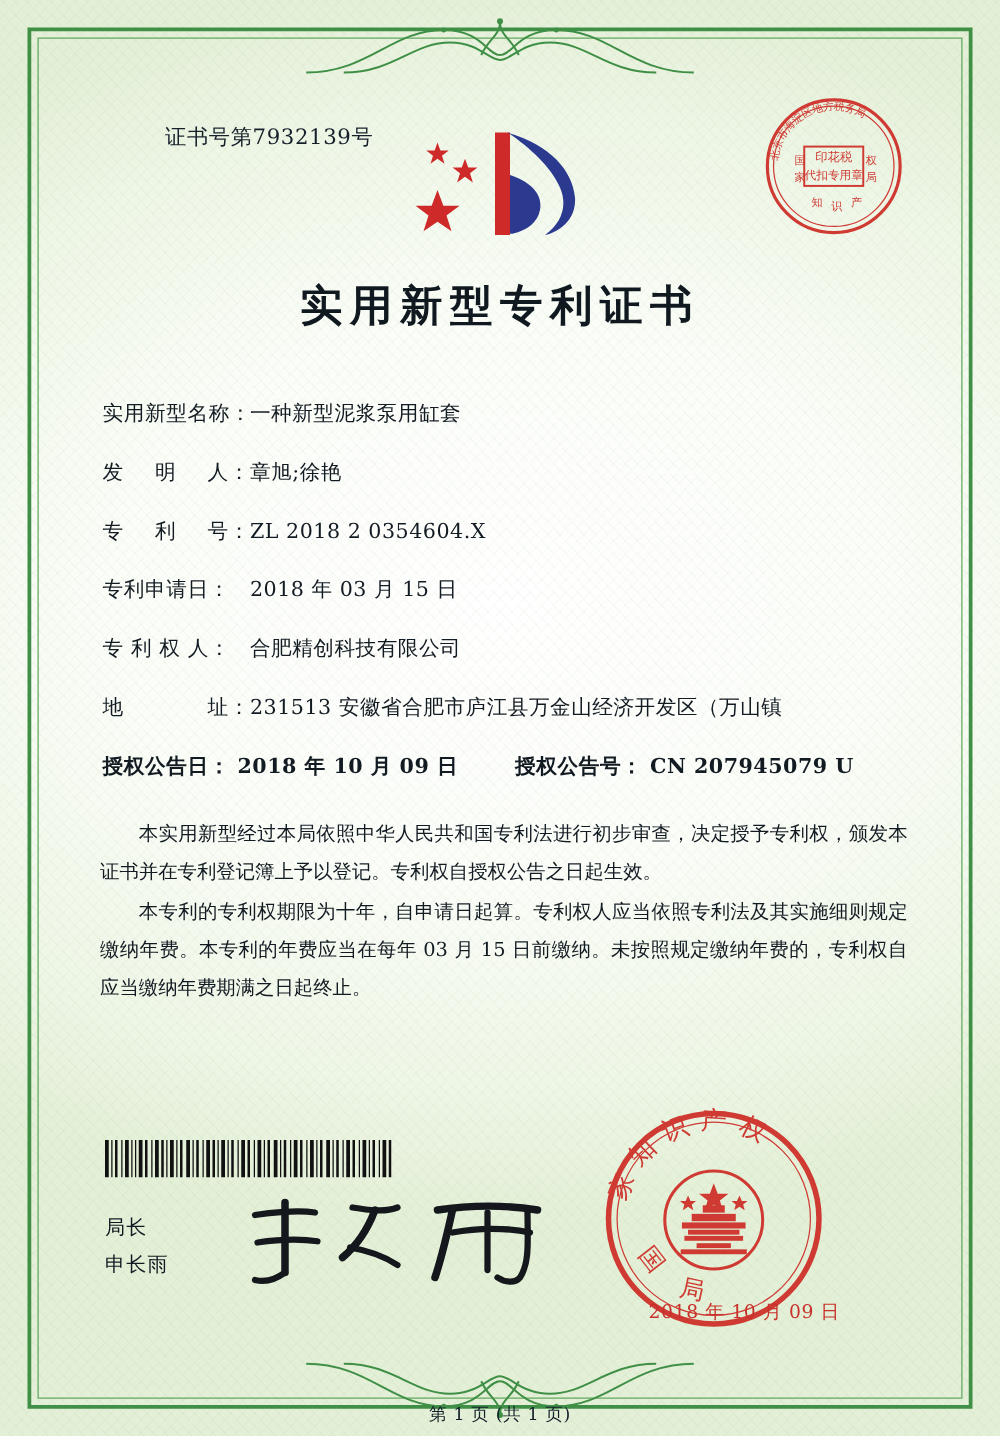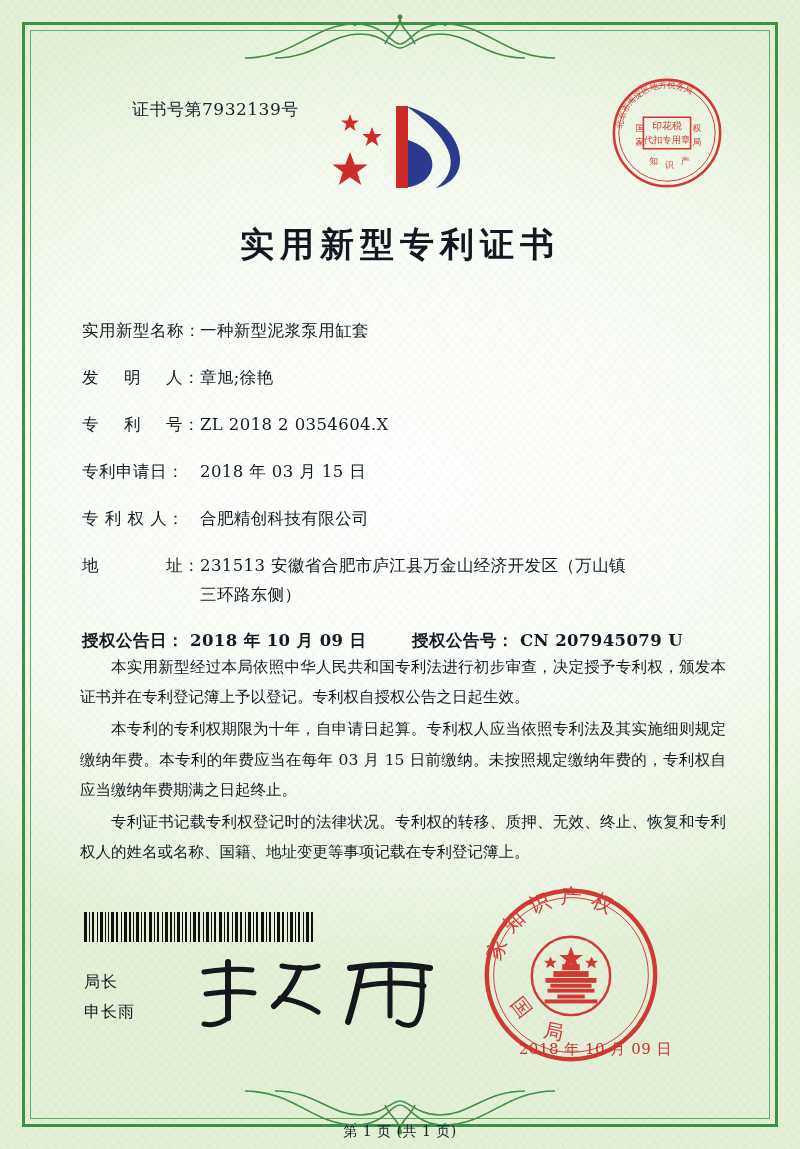--- a/index.html
+++ b/index.html
@@ -308,38 +308,36 @@
         <div class="field-value">合肥精创科技有限公司</div>
       </div>
 
       <div class="field-row">
         <div class="field-label spread">
           <span>地</span>
           <span>址：</span>
         </div>
         <div class="field-value">231513 安徽省合肥市庐江县万金山经济开发区（万山镇</div>
       </div>
-      <div class="field-value-2">三环路东侧）</div>
 
       <div class="row-split">
         <div class="half left">
           <span class="lbl">授权公告日：</span>
           <span class="val">2018 年 10 月 09 日</span>
         </div>
         <div class="half">
           <span class="lbl">授权公告号：</span>
           <span class="val">CN 207945079 U</span>
         </div>
       </div>
     </div>
 
     <div class="paragraphs">
       <p>本实用新型经过本局依照中华人民共和国专利法进行初步审查，决定授予专利权，颁发本证书并在专利登记簿上予以登记。专利权自授权公告之日起生效。</p>
       <p>本专利的专利权期限为十年，自申请日起算。专利权人应当依照专利法及其实施细则规定缴纳年费。本专利的年费应当在每年 03 月 15 日前缴纳。未按照规定缴纳年费的，专利权自应当缴纳年费期满之日起终止。</p>
-      <p>专利证书记载专利权登记时的法律状况。专利权的转移、质押、无效、终止、恢复和专利权人的姓名或名称、国籍、地址变更等事项记载在专利登记簿上。</p>
     </div>
 
     <svg class="barcode" viewBox="0 0 232 30" preserveAspectRatio="none">
       <g fill="#111">
         <rect x="0" y="0" width="3" height="30"></rect>
           <rect x="5" y="0" width="1" height="30"></rect>
         <rect x="8" y="0" width="2" height="30"></rect>
           <rect x="13" y="0" width="1" height="30"></rect>
         <rect x="16" y="0" width="3" height="30"></rect>
           <rect x="21" y="0" width="1" height="30"></rect>

